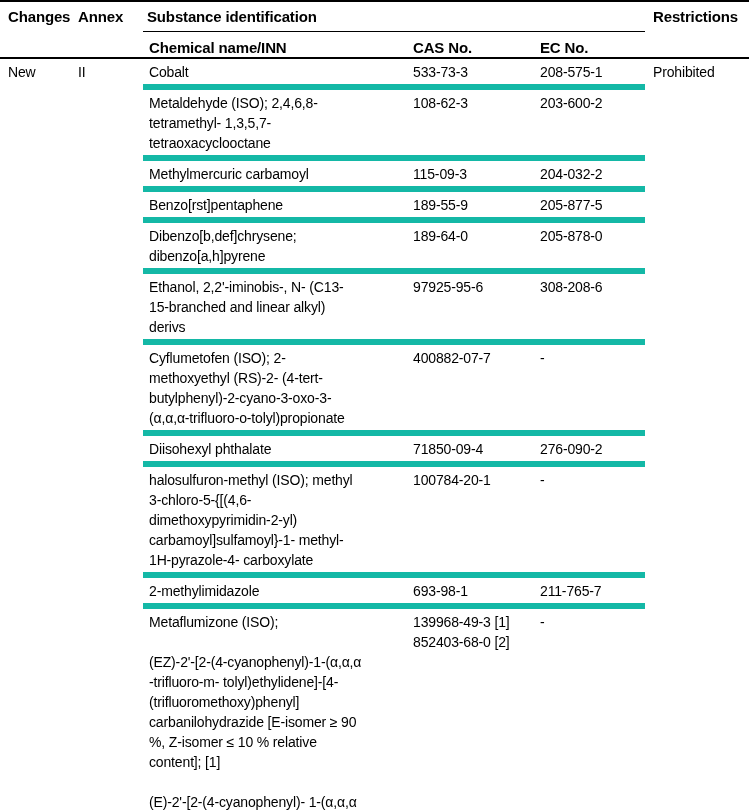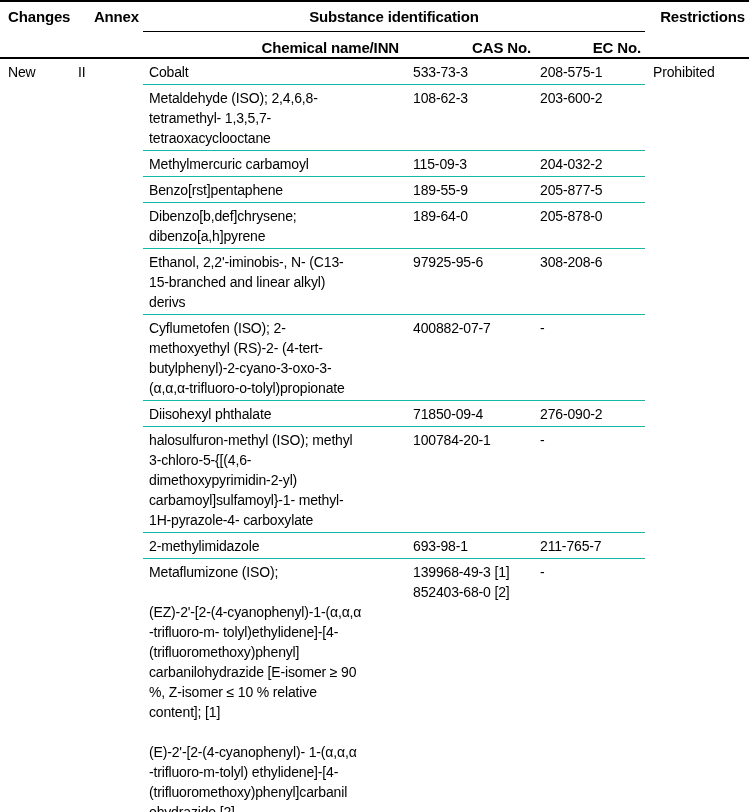--- a/index.html
+++ b/index.html
@@ -19,46 +19,46 @@
     border-collapse: collapse;
     table-layout: fixed;
     border-top: 2.5px solid #000000;
     letter-spacing: -0.15px;
   }
   
   thead th {
     font-weight: bold;
     font-size: 15px;
     line-height: 18px;
-    text-align: right;
+    text-align: left;
     vertical-align: top;
     padding: 6px 4px 4px 4px;
   }
   th.rowspan-head {
     border-bottom: 2.5px solid #000000;
   }
   th.span-head {
-    text-align: center;
+    text-align: left;
     border-bottom: 1.5px solid #000000;
     padding-bottom: 5px;
   }
   th.sub-head {
     border-bottom: 2.5px solid #000000;
     padding-top: 7px;
     padding-bottom: 0;
   }
   
   tbody td {
     font-size: 14px;
     line-height: 20px;
     vertical-align: top;
     padding: 3px 4px 2px 4px;
   }
   tbody td.mid {
-    border-bottom: 1px solid #14b8a6;
+    border-bottom: 6px solid #14b8a6;
   }
   tbody tr:last-child td.mid {
     border-bottom: none;
   }
   .pre { white-space: pre-line; }
   
   .col1 { padding-left: 8px; }
   .col2 { padding-left: 8px; margin-top: 28px; }
   .col3 { padding-left: 6px; padding-right: 8px; }
   .col4 { padding-left: 6px; }

